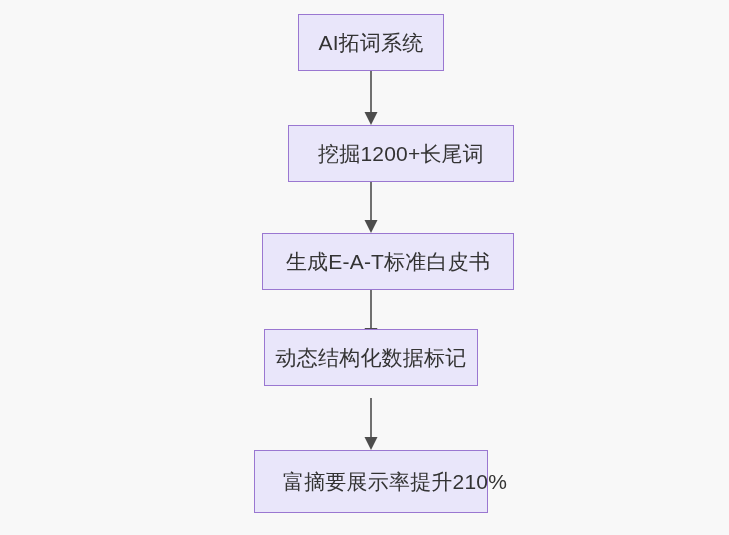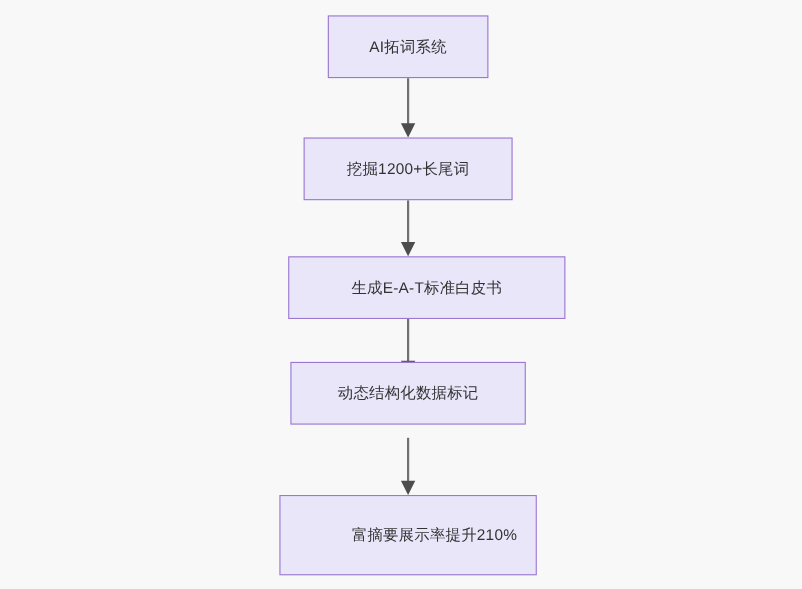--- a/index.html
+++ b/index.html
@@ -21,21 +21,21 @@
   }
   .node {
     position: absolute;
     box-sizing: border-box;
     background: #e9e6fa;
     border: 1.6px solid #9a77d1;
     display: flex;
     align-items: center;
     justify-content: center;
     color: #333333;
-    font-size: 14px;
+    font-size: 21px;
     line-height: 1.2;
     letter-spacing: 0.2px;
     white-space: nowrap;
   }
   .node-label {
     display: block;
     padding: 0 6px;
   }
   .edge {
     position: absolute;
@@ -76,29 +76,29 @@
     <g>
       <line class="edge-line" x1="371" y1="398" x2="371" y2="443"></line>
       <polygon class="edge-head" points="371,450 364.5,437 377.5,437"></polygon>
     </g>
   </svg>
 
   <div class="node" style="left:298px; top:14px; width:146px; height:57px;">
     <span class="node-label">AI拓词系统</span>
   </div>
 
-  <div class="node" style="left:276px; top:125px; width:190px; height:57px;align-items:center;">
+  <div class="node" style="left:288px; top:125px; width:226px; height:57px;align-items:center;">
     <span class="node-label">挖掘1200+长尾词</span>
   </div>
 
   <div class="node" style="left:262px; top:233px; width:252px; height:57px;">
     <span class="node-label">生成E-A-T标准白皮书</span>
   </div>
 
   <div class="node" style="left:264px; top:329px; width:214px; height:57px;">
     <span class="node-label">动态结构化数据标记</span>
   </div>
 
-  <div class="node" style="left:254px; top:450px; width:234px; height:73px;padding-left:48px;">
+  <div class="node" style="left:254px; top:450px; width:234px; height:63px;padding-left:48px;">
     <span class="node-label">富摘要展示率提升210%</span>
   </div>
 
 </div>
 
 </body></html>

